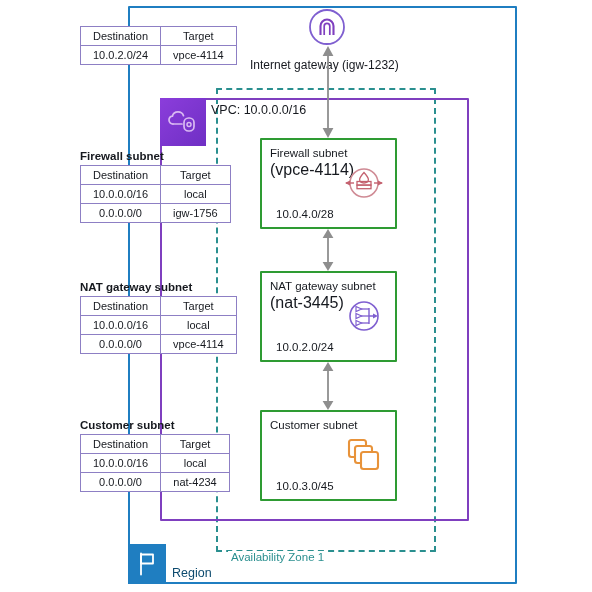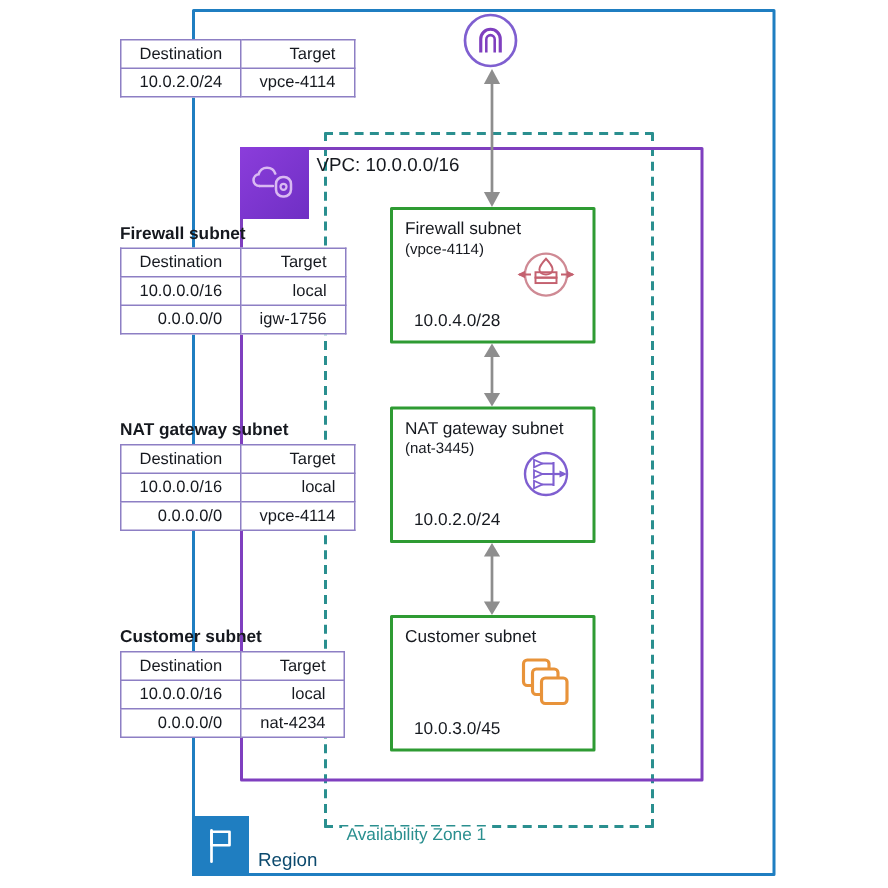--- a/index.html
+++ b/index.html
@@ -107,21 +107,21 @@
     position: absolute;
     left: 8px; top: 6px;
     font-size: 11.5px;
     color: #16191f;
     line-height: 15px;
     white-space: nowrap;
   }
   .subnet-sub {
     position: absolute;
     left: 8px; top: 21px;
-    font-size: 10px;
+    font-size: 16px;
     color: #16191f;
     white-space: nowrap;
   }
   .subnet-cidr {
     position: absolute;
     left: 14px; bottom: 7px;
     font-size: 11.5px;
     color: #16191f;
     white-space: nowrap;
   }
@@ -153,21 +153,21 @@
   table.rt-table {
     border-collapse: collapse;
     width: 150px;
     background: #ffffff;
   }
   table.rt-table td, table.rt-table th {
     border: 1px solid #8d7fc4;
     font-size: 11px;
     color: #16191f;
     font-weight: normal;
-    text-align: right;
+    text-align: center;
     padding: 2px 12px;
     height: 19px;
     background: #ffffff;
     white-space: nowrap;
   }
   table.rt-table th { font-weight: normal; }
   table.rt-table td:first-child, table.rt-table th:first-child { width: 80px; }
 
   #rt-igw      { left: 80px; top: 26px; }
   #rt-firewall { left: 80px; top: 150px; }
@@ -204,20 +204,21 @@
   </div>
   <div class="region-label">Region</div>
 
   <div class="igw-icon">
     <svg width="38" height="38" viewBox="0 0 38 38" aria-hidden="true">
       <circle cx="19" cy="19" r="17" fill="none" stroke="#7f5fd0" stroke-width="1.8"></circle>
       <path d="M12.5 27V18a6.5 6.5 0 0 1 13 0v9" fill="none" stroke="#7f3fbf" stroke-width="2.1"></path>
       <path d="M16.2 27v-8.8a2.8 2.8 0 0 1 5.6 0V27" fill="none" stroke="#7f3fbf" stroke-width="1.7"></path>
     </svg>
   </div>
+  <div class="igw-caption">Internet gateway (igw-1232)</div>
 
   <div class="vconn" id="conn-igw-fw">
     <svg width="24" height="92" viewBox="0 0 24 92" aria-hidden="true" preserveAspectRatio="none">
       <line x1="12" y1="88" x2="12" y2="6" stroke="#8e8e8e" stroke-width="1.8"></line>
       <polygon points="12,0 6.6,10 17.4,10" fill="#8e8e8e"></polygon>
       <polygon points="12,92 6.6,82 17.4,82" fill="#8e8e8e"></polygon>
     </svg>
   </div>
   <div class="vconn" id="conn-fw-nat">
     <svg width="24" height="42" viewBox="0 0 24 42" aria-hidden="true" preserveAspectRatio="none">

